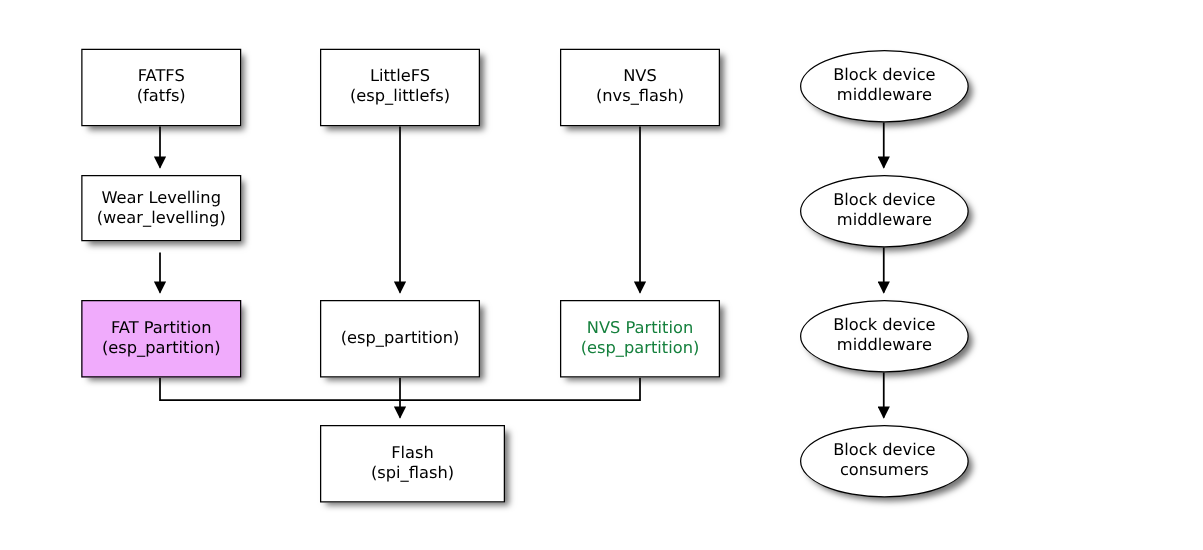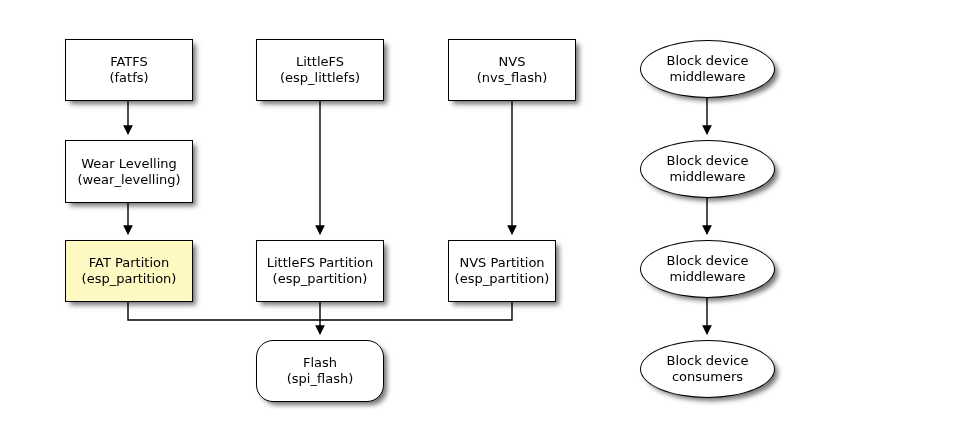--- a/index.html
+++ b/index.html
@@ -97,41 +97,40 @@
   <div class="node box" style="left: 448px; top: 39px; width: 128px; height: 62px; background: rgb(255, 255, 255); border-color: rgb(0, 0, 0); color: rgb(0, 0, 0);">
     <span class="l1">NVS</span>
     <span class="l2">(nvs_flash)</span>
   </div>
 
   <div class="node box" style="left: 256px; top: 39px; width: 128px; height: 62px; background: rgb(255, 255, 255); border-color: rgb(0, 0, 0); color: rgb(0, 0, 0);">
     <span class="l1">LittleFS</span>
     <span class="l2">(esp_littlefs)</span>
   </div>
 
-  <div class="node box" style="left: 65px; top: 140px; width: 128px; height: 63px; background: rgb(255, 255, 255); border-color: rgb(0, 0, 0); color: rgb(0, 0, 0);">
+  <div class="node box" style="left: 65px; top: 140px; width: 128px; height: 53px; background: rgb(255, 255, 255); border-color: rgb(0, 0, 0); color: rgb(0, 0, 0);">
     <span class="l1">Wear Levelling</span>
     <span class="l2">(wear_levelling)</span>
   </div>
 
-  <div class="node box" style="left: 65px; top: 240px; width: 128px; height: 62px; background: #fef9c3; border-color: rgb(0, 0, 0); color: rgb(0, 0, 0);">
+  <div class="node box" style="left: 65px; top: 240px; width: 128px; height: 62px; background: #f0abfc; border-color: rgb(0, 0, 0); color: rgb(0, 0, 0);">
     <span class="l1">FAT Partition</span>
     <span class="l2">(esp_partition)</span>
   </div>
 
   <div class="node box" style="left: 256px; top: 240px; width: 128px; height: 62px; background: rgb(255, 255, 255); border-color: rgb(0, 0, 0); color: rgb(0, 0, 0);">
-    <span class="l1">LittleFS Partition</span>
     <span class="l2">(esp_partition)</span>
   </div>
 
-  <div class="node box" style="left: 448px; top: 240px; width: 108px; height: 62px; background: rgb(255, 255, 255); border-color: rgb(0, 0, 0); color: #000000;">
+  <div class="node box" style="left: 448px; top: 240px; width: 128px; height: 62px; background: rgb(255, 255, 255); border-color: rgb(0, 0, 0); color: #15803d;">
     <span class="l1">NVS Partition</span>
     <span class="l2">(esp_partition)</span>
   </div>
 
-  <div class="node box" style="left: 256px; top: 340px; width: 128px; height: 62px; background: rgb(255, 255, 255); border-color: rgb(0, 0, 0); color: rgb(0, 0, 0); border-radius: 17px;">
+  <div class="node box" style="left: 256px; top: 340px; width: 148px; height: 62px; background: rgb(255, 255, 255); border-color: rgb(0, 0, 0); color: rgb(0, 0, 0);">
     <span class="l1">Flash</span>
     <span class="l2">(spi_flash)</span>
   </div>
 
   <div class="node ellipse" style="left: 640px; top: 40px; width: 135px; height: 58px; background: rgb(255, 255, 255); border-color: rgb(0, 0, 0); color: rgb(0, 0, 0);">
     <span class="l1">Block device</span>
     <span class="l2">middleware</span>
   </div>
 
   <div class="node ellipse" style="left: 640px; top: 140px; width: 135px; height: 58px; background: rgb(255, 255, 255); border-color: rgb(0, 0, 0); color: rgb(0, 0, 0);">

